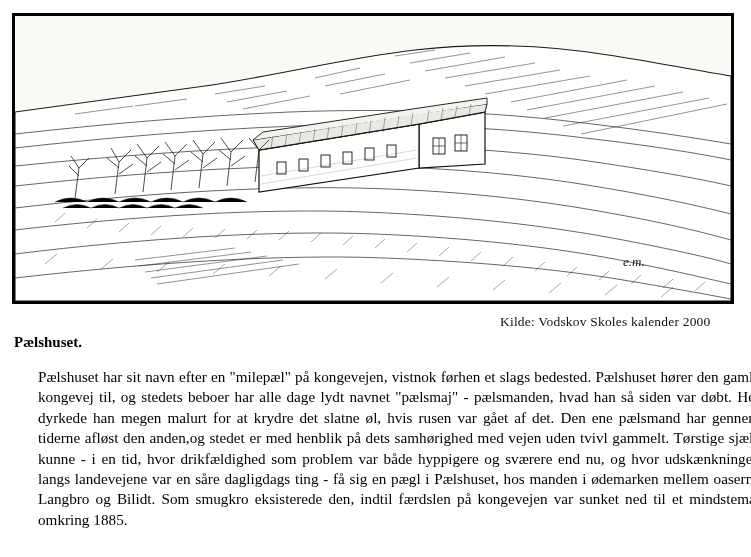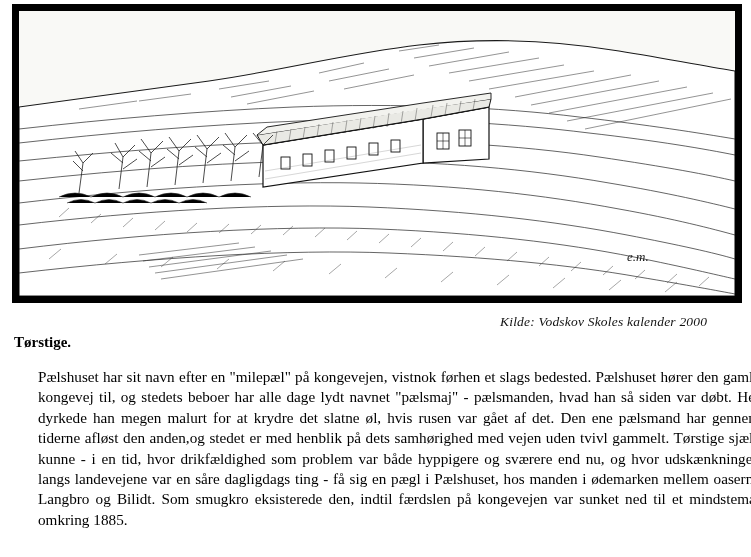--- a/index.html
+++ b/index.html
@@ -16,39 +16,38 @@
   }
   .page {
     position: relative;
     width: 751px;
     height: 557px;
     background: #ffffff;
   }
   .illustration-frame {
     position: absolute;
     left: 12px;
-    top: 4px;
+    top: 13px;
     width: 716px;
     height: 285px;
-    border: 7px solid #000000;
+    border: 3px solid #000000;
     background: #f7f7f4;
     overflow: hidden;
   }
   .illustration-frame svg {
     display: block;
     width: 100%;
     height: 100%;
   }
   .credit-line {
     position: absolute;
     left: 500px;
     top: 314px;
     width: 240px;
     font-family: "Liberation Serif", serif;
-    font-style: italic;
     font-size: 13.5px;
     letter-spacing: 0.2px;
     color: #111111;
   }
   .article-title {
     position: absolute;
     left: 14px;
     top: 334px;
     font-family: "Liberation Serif", serif;
     font-weight: bold;
@@ -234,19 +233,19 @@
         <path d="M136 262 L268 244"></path>
           <path d="M142 268 L284 248"></path>
       </g>
 
       <text class="sig" x="608" y="250" fill="#1a1a1a">e.m.</text>
     </svg>
   </div>
 
   <div class="credit-line">Kilde: Vodskov Skoles kalender 2000</div>
 
-  <div class="article-title">Tørstige.</div>
+  <div class="article-title">Pælshuset.</div>
 
   <div class="article-body">
     <p>Pælshuset har sit navn efter en "milepæl" på kongevejen, vistnok førhen et slags bedested. Pælshuset hører den gamle kongevej til, og stedets beboer har alle dage lydt navnet "pælsmaj" - pælsmanden, hvad han så siden var døbt. Her dyrkede han megen malurt for at krydre det slatne øl, hvis rusen var gået af det. Den ene pælsmand har gennem tiderne afløst den anden,og stedet er med henblik på dets samhørighed med vejen uden tvivl gammelt. Tørstige sjæle kunne - i en tid, hvor drikfældighed som problem var både hyppigere og sværere end nu, og hvor udskænkningen langs landevejene var en såre dagligdags ting - få sig en pægl i Pælshuset, hos manden i ødemarken mellem oaserne Langbro og Bilidt. Som smugkro eksisterede den, indtil færdslen på kongevejen var sunket ned til et mindstemål omkring 1885.</p>
   </div>
 
 </div>
 
 </body></html>

